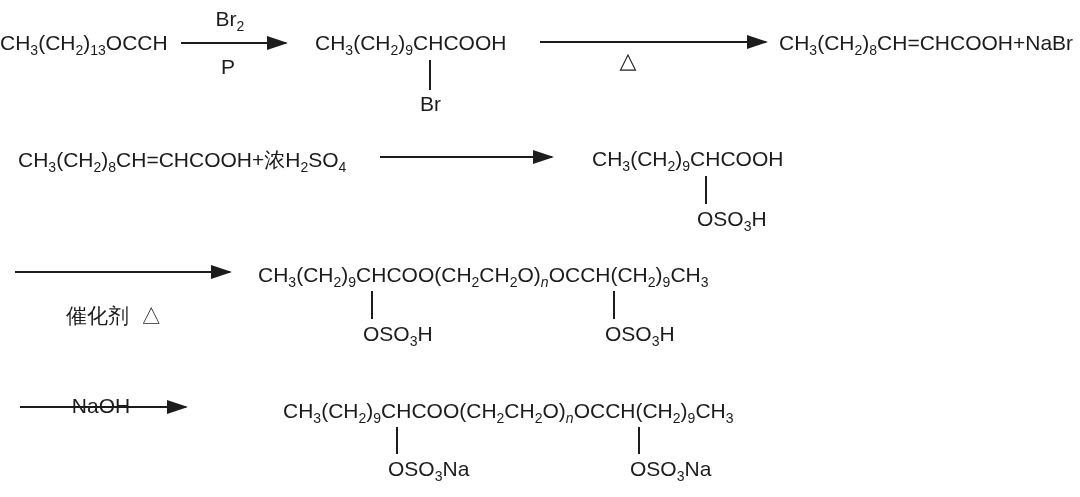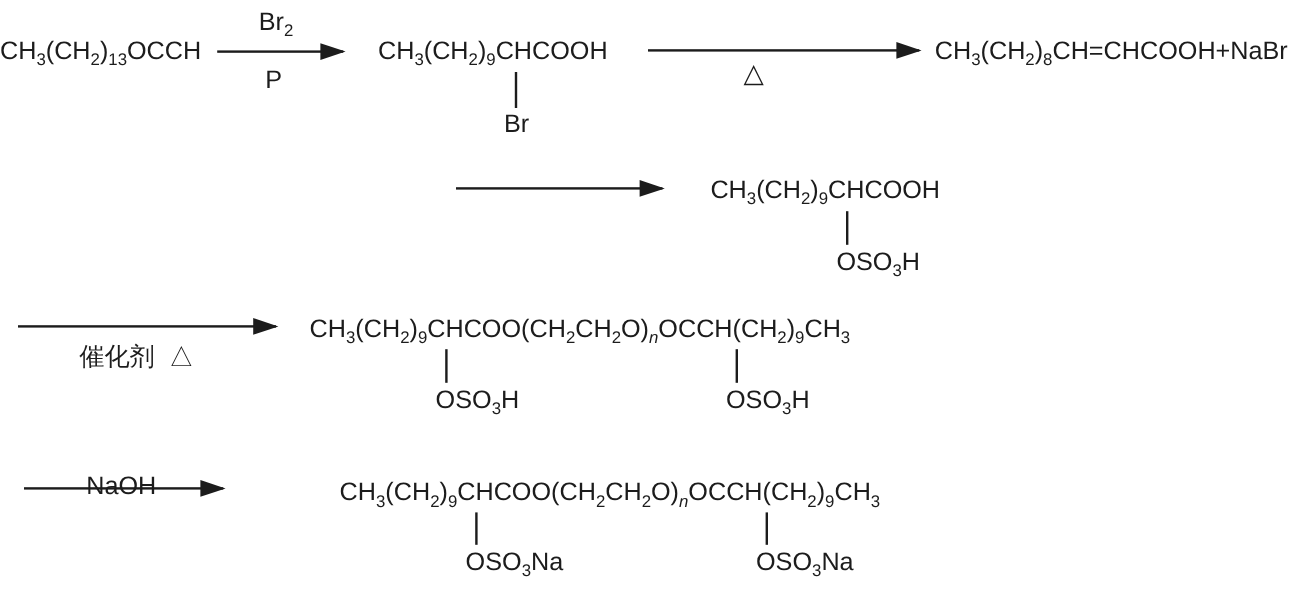--- a/index.html
+++ b/index.html
@@ -60,33 +60,34 @@
   <div class="bond" style="left:429px;top:60px;height:30px;"></div>
   <div class="formula" style="left:420px;top:92px;">Br</div>
 
   <div class="arrow-line" style="left:540px;top:41px;width:226px;">
     <span class="arrow-head"></span>
   </div>
   <div class="formula centered delta" style="left:628px;top:48px;">△</div>
 
   <div class="formula" style="left:779px;top:31px;"><span>CH</span><sub>3</sub><span>(CH</span><sub>2</sub><span>)</span><sub>8</sub><span>CH=CHCOOH+NaBr</span></div>
 
+  <div class="formula" style="left:18px;top:148px;"><span>CH</span><sub>3</sub><span>(CH</span><sub>2</sub><span>)</span><sub>8</sub><span>CH=CHCOOH+浓H</span><sub>2</sub><span>SO</span><sub>4</sub></div>
 
   <div class="arrow-line" style="left:380px;top:156px;width:172px;">
     <span class="arrow-head"></span>
   </div>
 
   <div class="formula" style="left:592px;top:147px;"><span>CH</span><sub>3</sub><span>(CH</span><sub>2</sub><span>)</span><sub>9</sub><span>CHCOOH</span></div>
   <div class="bond" style="left:705px;top:176px;height:28px;"></div>
   <div class="formula" style="left:697px;top:207px;"><span>OSO</span><sub>3</sub><span>H</span></div>
 
   <div class="arrow-line" style="left:15px;top:271px;width:215px;">
     <span class="arrow-head"></span>
   </div>
-  <div class="formula cjk" style="left:66px;top:286px;text-align:center;">催化剂&nbsp;&nbsp;△</div>
+  <div class="formula cjk" style="left:66px;top:304px;text-align:center;">催化剂&nbsp;&nbsp;△</div>
 
   <div class="formula" style="left:258px;top:263px;"><span>CH</span><sub>3</sub><span>(CH</span><sub>2</sub><span>)</span><sub>9</sub><span>CHCOO(CH</span><sub>2</sub><span>CH</span><sub>2</sub><span>O)</span><sub class="it">n</sub><span>OCCH(CH</span><sub>2</sub><span>)</span><sub>9</sub><span>CH</span><sub>3</sub></div>
   <div class="bond" style="left:371px;top:291px;height:28px;"></div>
   <div class="formula" style="left:363px;top:322px;"><span>OSO</span><sub>3</sub><span>H</span></div>
   <div class="bond" style="left:613px;top:291px;height:28px;"></div>
   <div class="formula" style="left:605px;top:322px;"><span>OSO</span><sub>3</sub><span>H</span></div>
 
   <div class="formula centered" style="left:101px;top:394px;">NaOH</div>
   <div class="arrow-line" style="left:20px;top:406px;width:166px;">
     <span class="arrow-head"></span>

